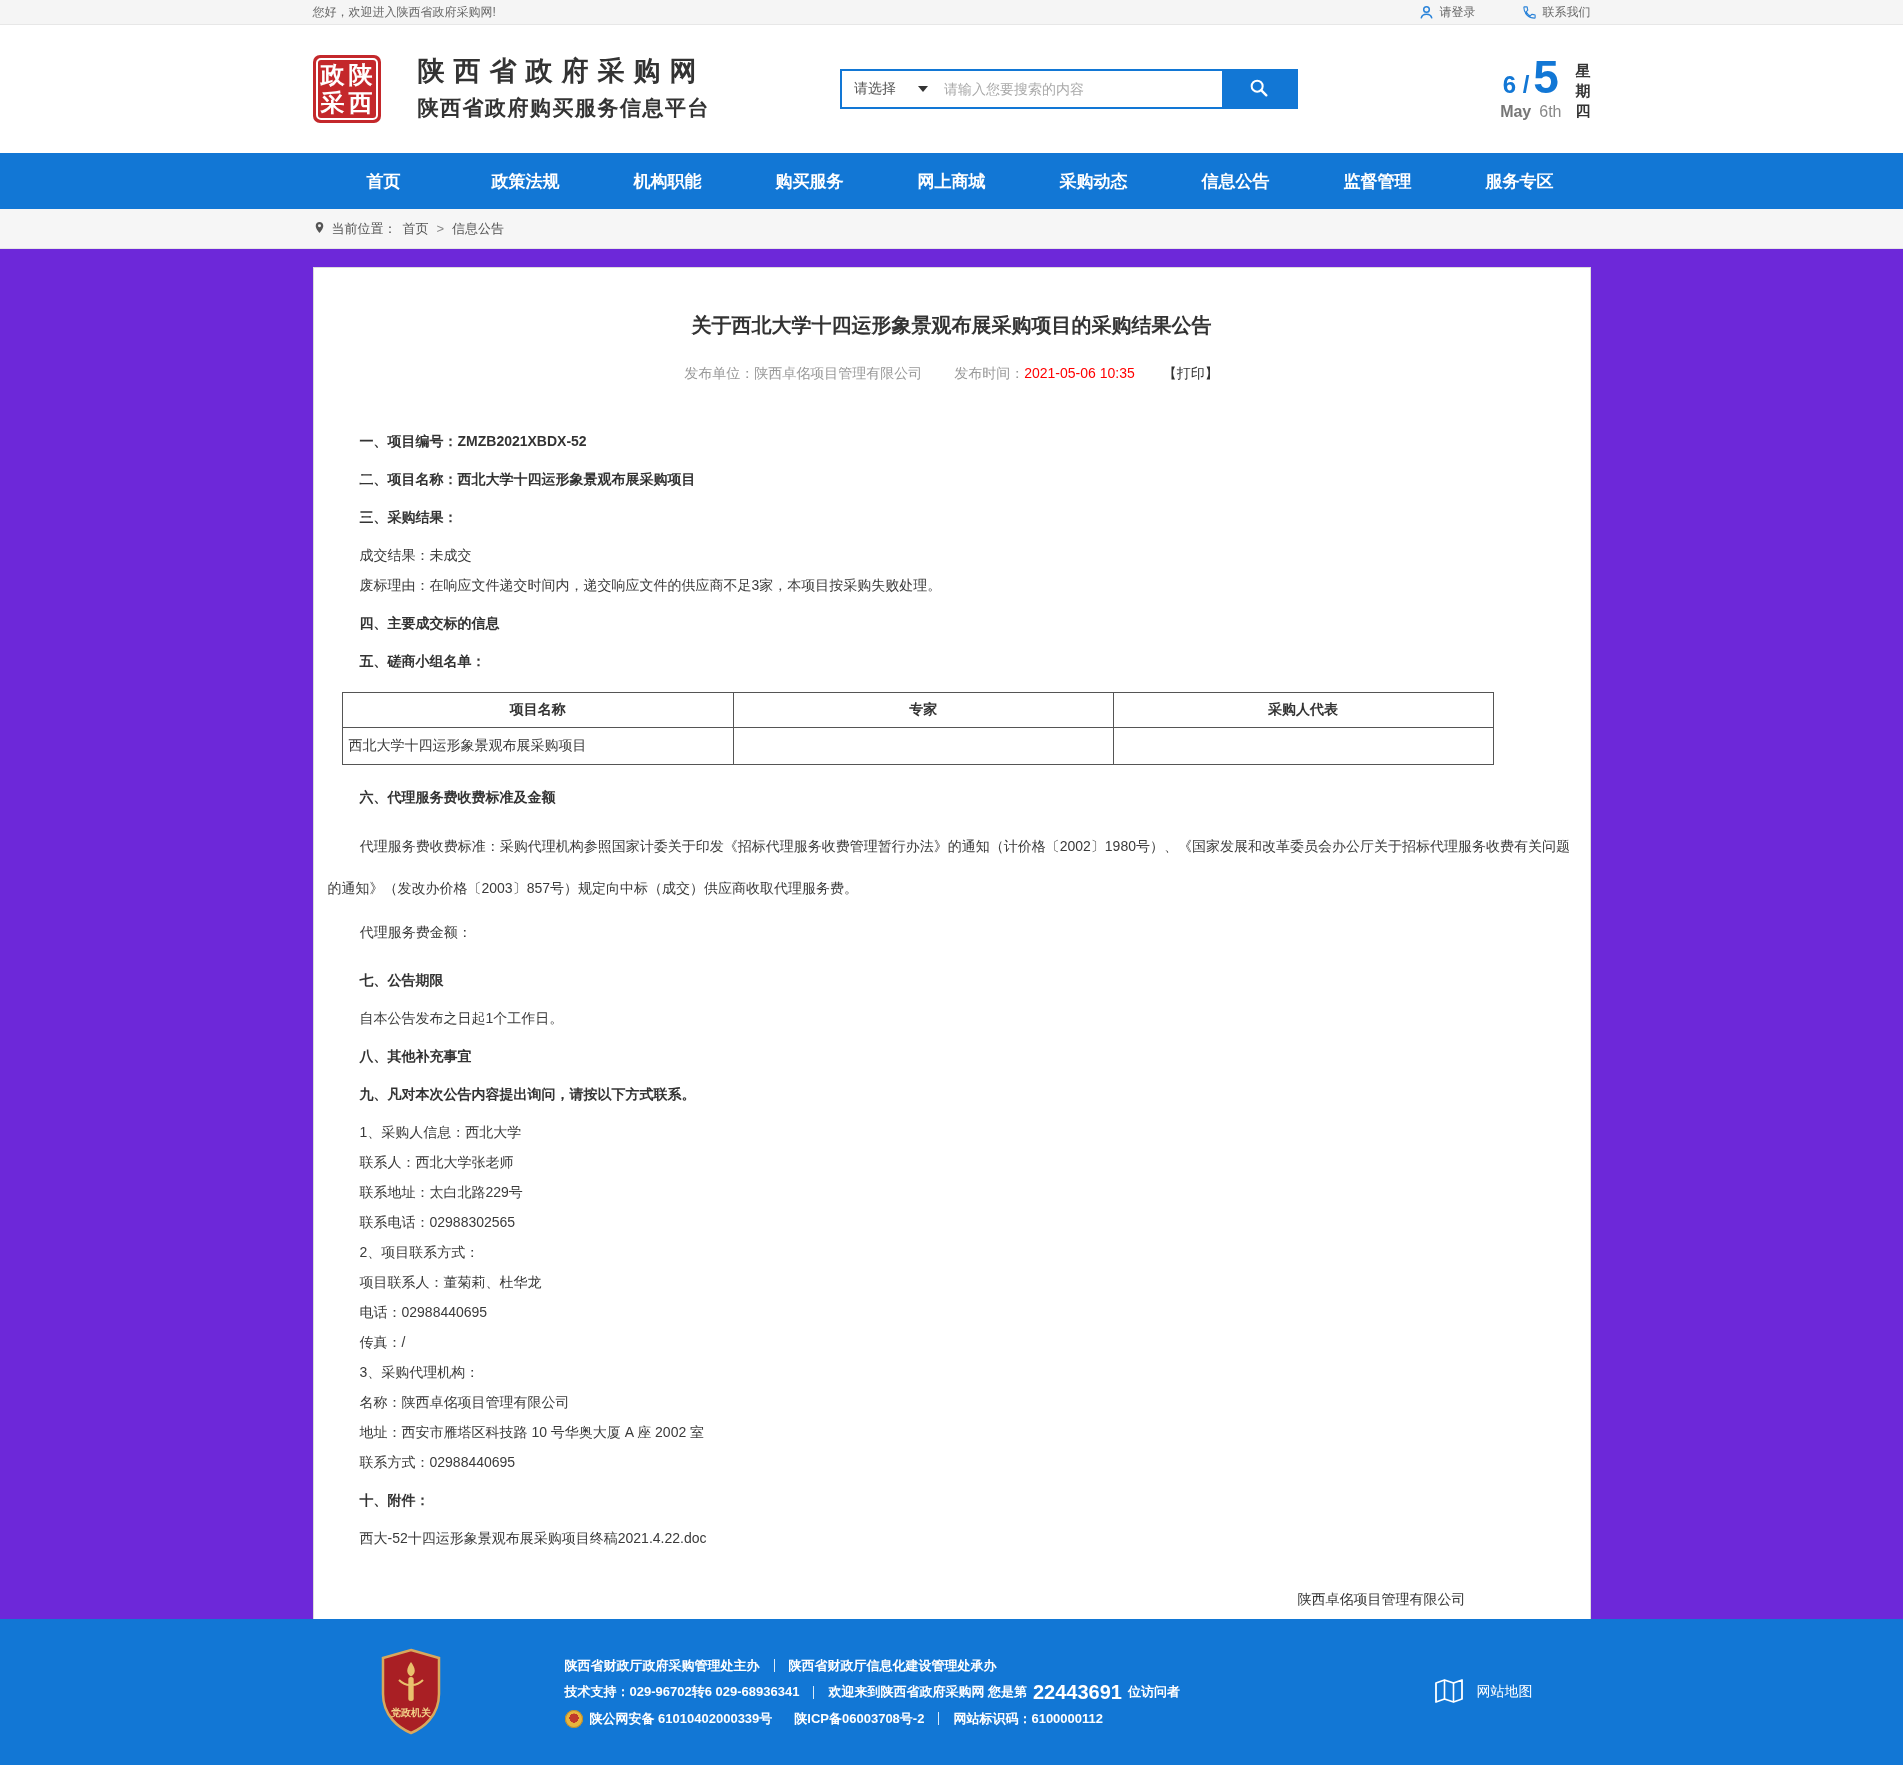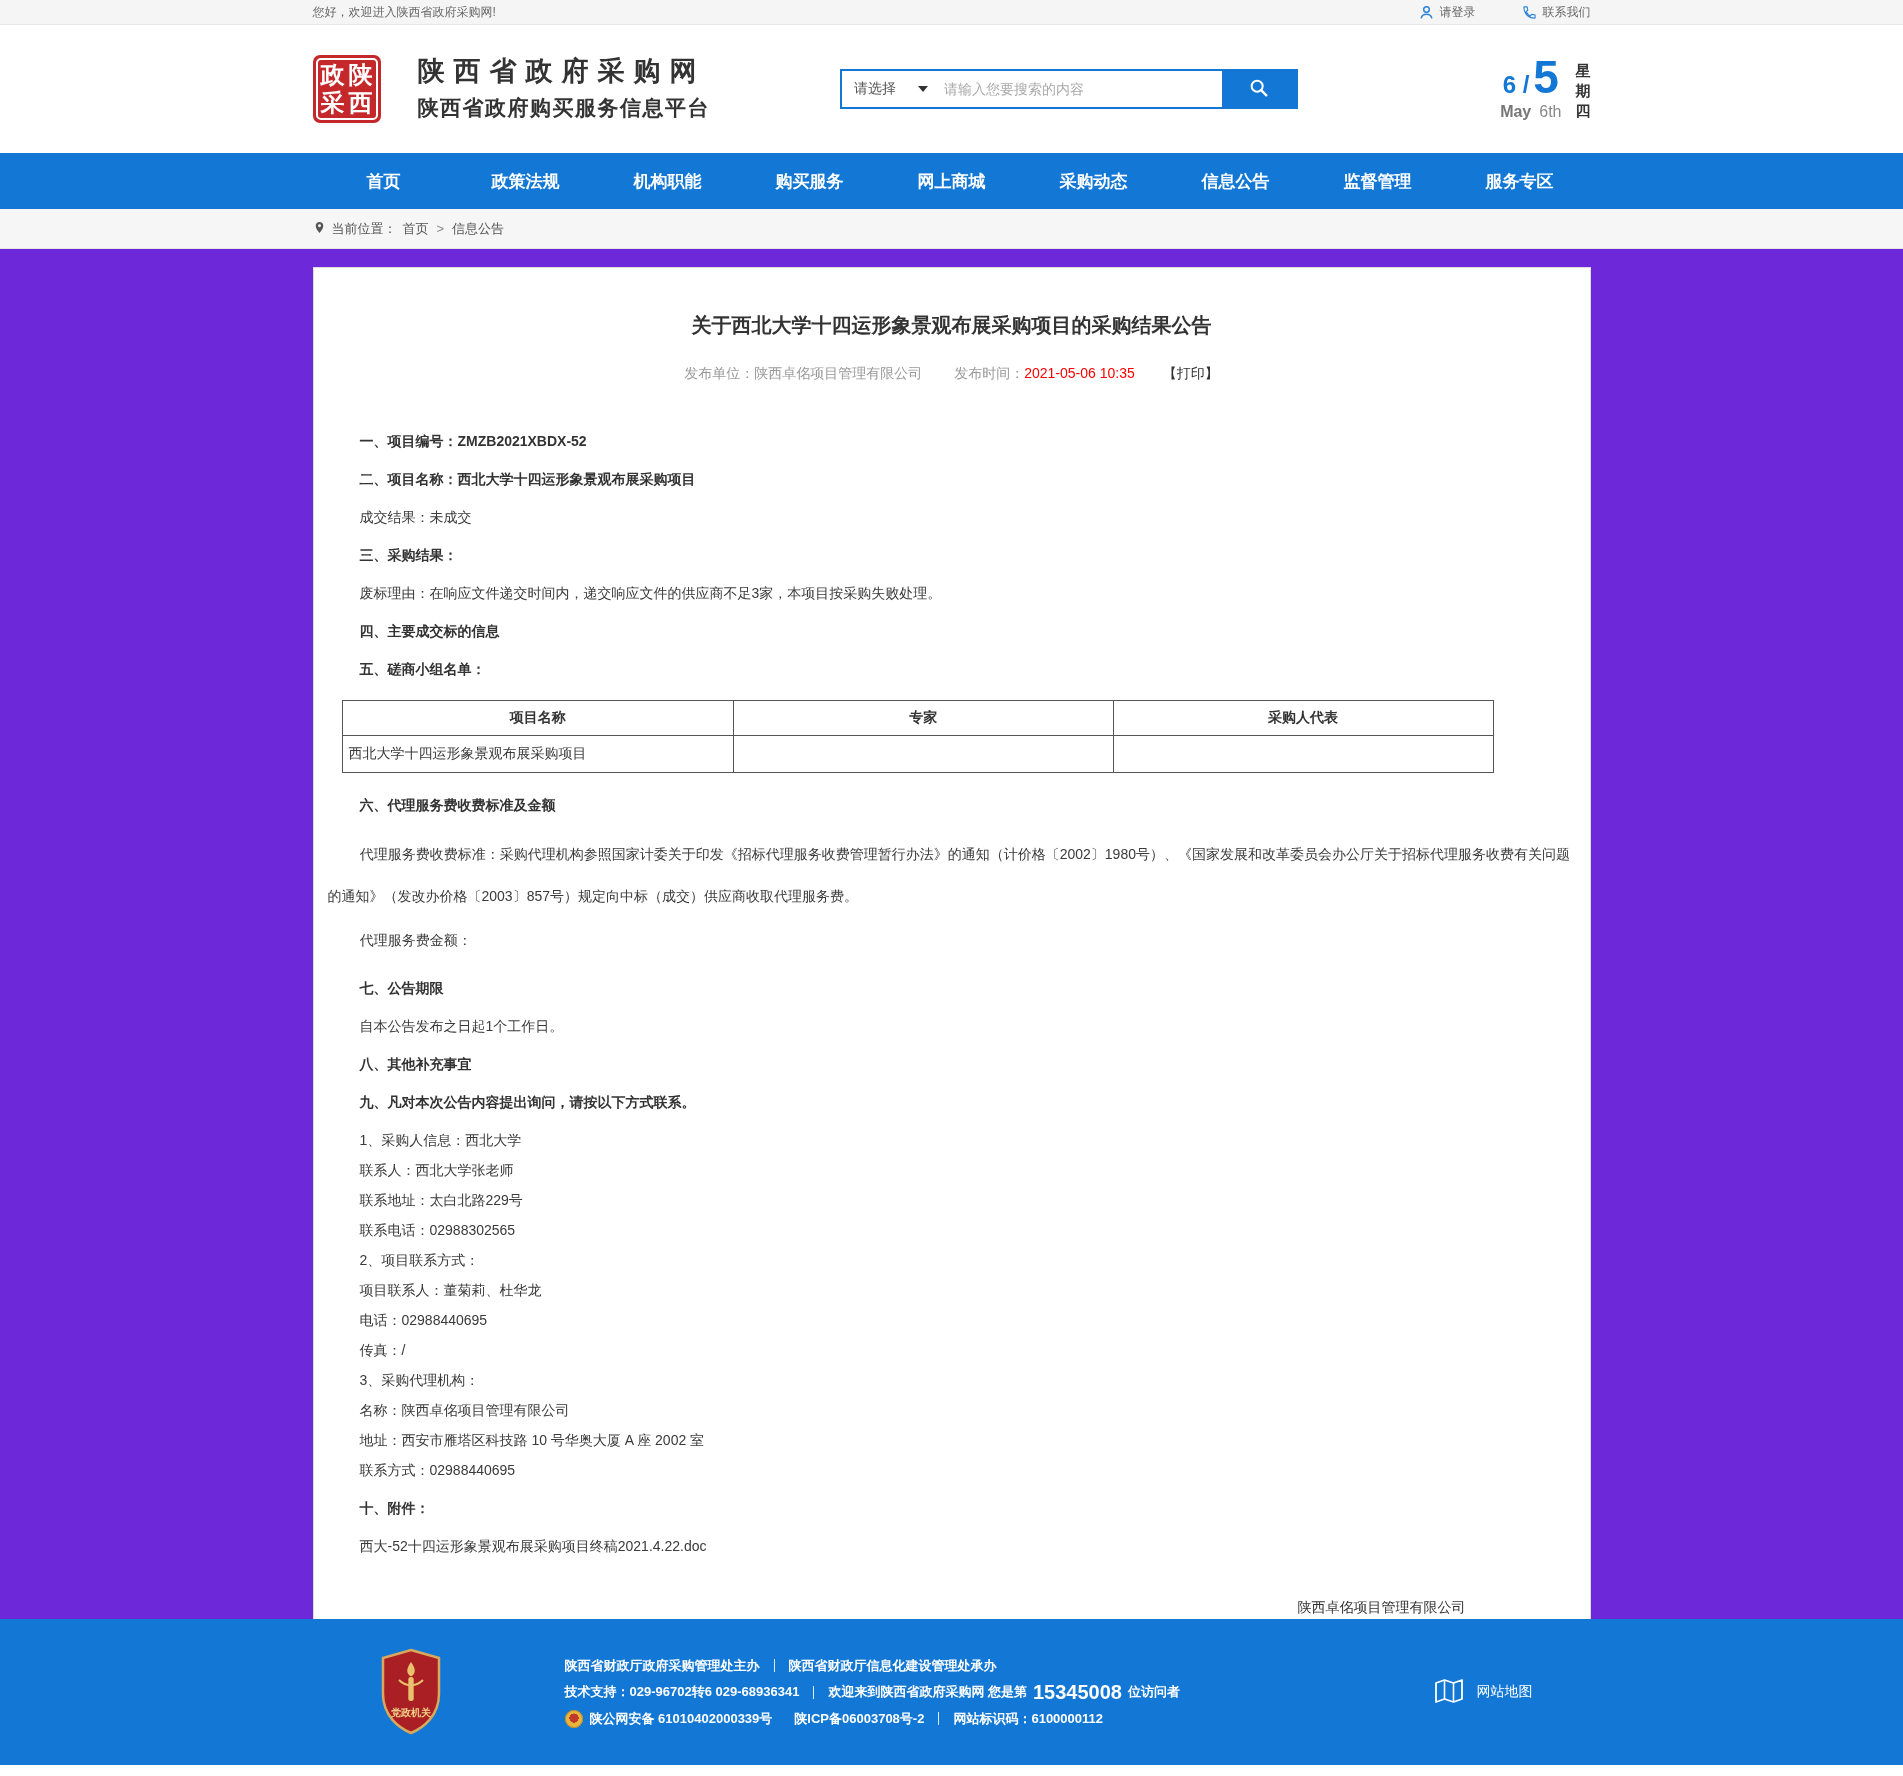--- a/index.html
+++ b/index.html
@@ -227,22 +227,22 @@
         </span>
         <span>
           <span>发布时间：</span><span class="meta-time-value">2021-05-06 10:35</span>
         </span>
         <span class="print-btn">【打印】</span>
       </div>
 
       <div class="article-body">
           <div class="blk heading">一、项目编号：ZMZB2021XBDX-52</div>
           <div class="blk heading">二、项目名称：西北大学十四运形象景观布展采购项目</div>
+          <div class="blk heading">三、采购结果：</div>
           <div class="blk para">成交结果：未成交</div>
-          <div class="blk heading">三、采购结果：</div>
           <div class="blk para">废标理由：在响应文件递交时间内，递交响应文件的供应商不足3家，本项目按采购失败处理。</div>
           <div class="blk heading">四、主要成交标的信息</div>
           <div class="blk heading">五、磋商小组名单：</div>
           <table class="blk-table">
             <colgroup>
               <col class="c1">
               <col class="c2">
               <col class="c3">
             </colgroup>
             <thead>
@@ -309,21 +309,21 @@
     <div class="footer-text">
       <div class="f-line">
         <span>陕西省财政厅政府采购管理处主办</span>
         <span class="vsep"></span>
         <span>陕西省财政厅信息化建设管理处承办</span>
       </div>
       <div class="f-line">
         <span>技术支持：029-96702转6 029-68936341</span>
         <span class="vsep"></span>
         <span>欢迎来到陕西省政府采购网 您是第</span>
-        <span class="visitor-count">15345008</span>
+        <span class="visitor-count">22443691</span>
         <span>位访问者</span>
       </div>
       <div class="f-line">
         <span class="gongan-icon"></span>
         <span>陕公网安备 61010402000339号</span>
         <span style="width:22px"></span>
         <span>陕ICP备06003708号-2</span>
         <span class="vsep"></span>
         <span>网站标识码：6100000112</span>
       </div>

